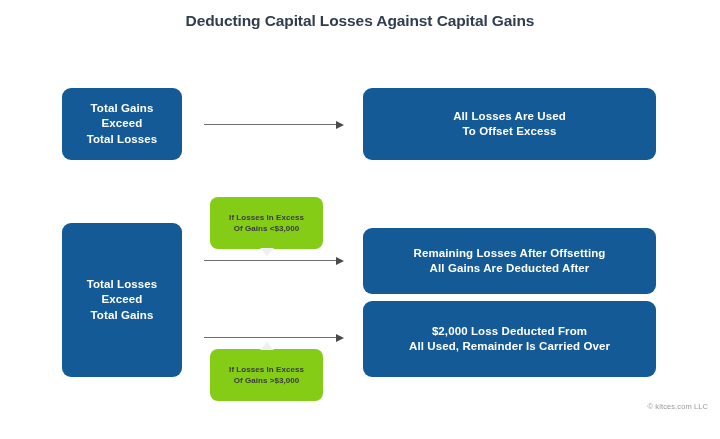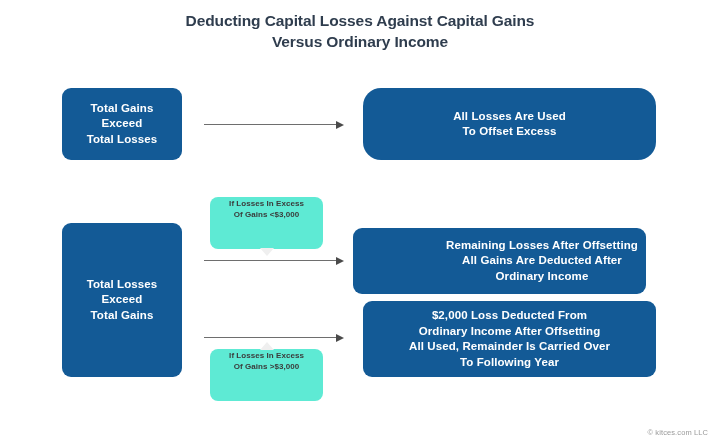--- a/index.html
+++ b/index.html
@@ -48,41 +48,41 @@
     font-weight: bold;
     line-height: 15.5px;
     letter-spacing: 0.1px;
     box-sizing: border-box;
     padding: 4px 8px;
   }
   .blue-box .txt { display: block; }
   .blue-box .txt span { display: block; }
 
   #box-gains-exceed  { left: 62px;  top: 88px;  width: 120px; height: 72px; }
-  #box-all-losses    { left: 363px; top: 88px;  width: 293px; height: 72px; border-radius: 18px; }
+  #box-all-losses    { left: 363px; top: 88px;  width: 293px; height: 72px; }
   #box-losses-exceed { left: 62px;  top: 223px; width: 120px; height: 154px; }
-  #box-remaining     { left: 353px; top: 228px; width: 293px; height: 66px; justify-content: flex-end; }
+  #box-remaining     { left: 363px; top: 228px; width: 293px; height: 66px; }
   #box-3000-loss     { left: 363px; top: 301px; width: 293px; height: 76px; }
 
   
   .callout {
     position: absolute;
-    background: #5eead4;
+    background: #84cc16;
     border-radius: 8px;
     color: #3b3b3b;
     display: flex;
     align-items: flex-start;
     justify-content: center;
     text-align: center;
     font-size: 8px;
     font-weight: bold;
     line-height: 11px;
     letter-spacing: 0.05px;
     box-sizing: border-box;
-    padding: 1px 6px;
+    padding: 15px 6px;
   }
   .callout .txt span { display: block; }
   .callout::after {
     content: "";
     position: absolute;
     left: 50%;
     margin-left: -7px;
     width: 0;
     height: 0;
     border-left: 7px solid transparent;
@@ -125,34 +125,33 @@
   #arrow-top    { left: 204px; top: 119px; width: 140px; }
   #arrow-mid    { left: 204px; top: 255px; width: 140px; }
   #arrow-bottom { left: 204px; top: 332px; width: 140px; }
   #arrow-top .shaft, #arrow-mid .shaft, #arrow-bottom .shaft { width: 133px; }
   #arrow-top .head, #arrow-mid .head, #arrow-bottom .head { left: 132px; }
 
   
   .attribution {
     position: absolute;
     right: 12px;
-    bottom: 2px;
+    bottom: 28px;
     color: #9a9a9a;
     font-size: 7.5px;
     letter-spacing: 0.1px;
   }
 </style>
 </head>
 <body>
 
 <div id="canvas">
 
   <div class="title">
     <span>Deducting Capital Losses Against Capital Gains</span>
-    <span class="line2">Versus Ordinary Income</span>
   </div>
 
   <div class="blue-box" id="box-gains-exceed">
     <span class="txt">
       <span>Total Gains</span>
       <span>Exceed</span>
       <span>Total Losses</span>
     </span>
   </div>
 
@@ -185,40 +184,37 @@
 
   <div class="arrow" id="arrow-mid">
     <div class="shaft"></div>
     <div class="head"></div>
   </div>
 
   <div class="blue-box" id="box-remaining">
     <span class="txt">
       <span>Remaining Losses After Offsetting</span>
       <span>All Gains Are Deducted After</span>
-      <span>Ordinary Income</span>
     </span>
   </div>
 
   <div class="arrow" id="arrow-bottom">
     <div class="shaft"></div>
     <div class="head"></div>
   </div>
 
   <div class="callout" id="callout-over-3000">
     <span class="txt">
       <span>If Losses In Excess</span>
       <span>Of Gains &gt;$3,000</span>
     </span>
   </div>
 
   <div class="blue-box" id="box-3000-loss">
     <span class="txt">
       <span>$2,000 Loss Deducted From</span>
-      <span>Ordinary Income After Offsetting</span>
       <span>All Used, Remainder Is Carried Over</span>
-      <span>To Following Year</span>
     </span>
   </div>
 
   <div class="attribution">© kitces.com LLC</div>
 
 </div>
 
 </body></html>

